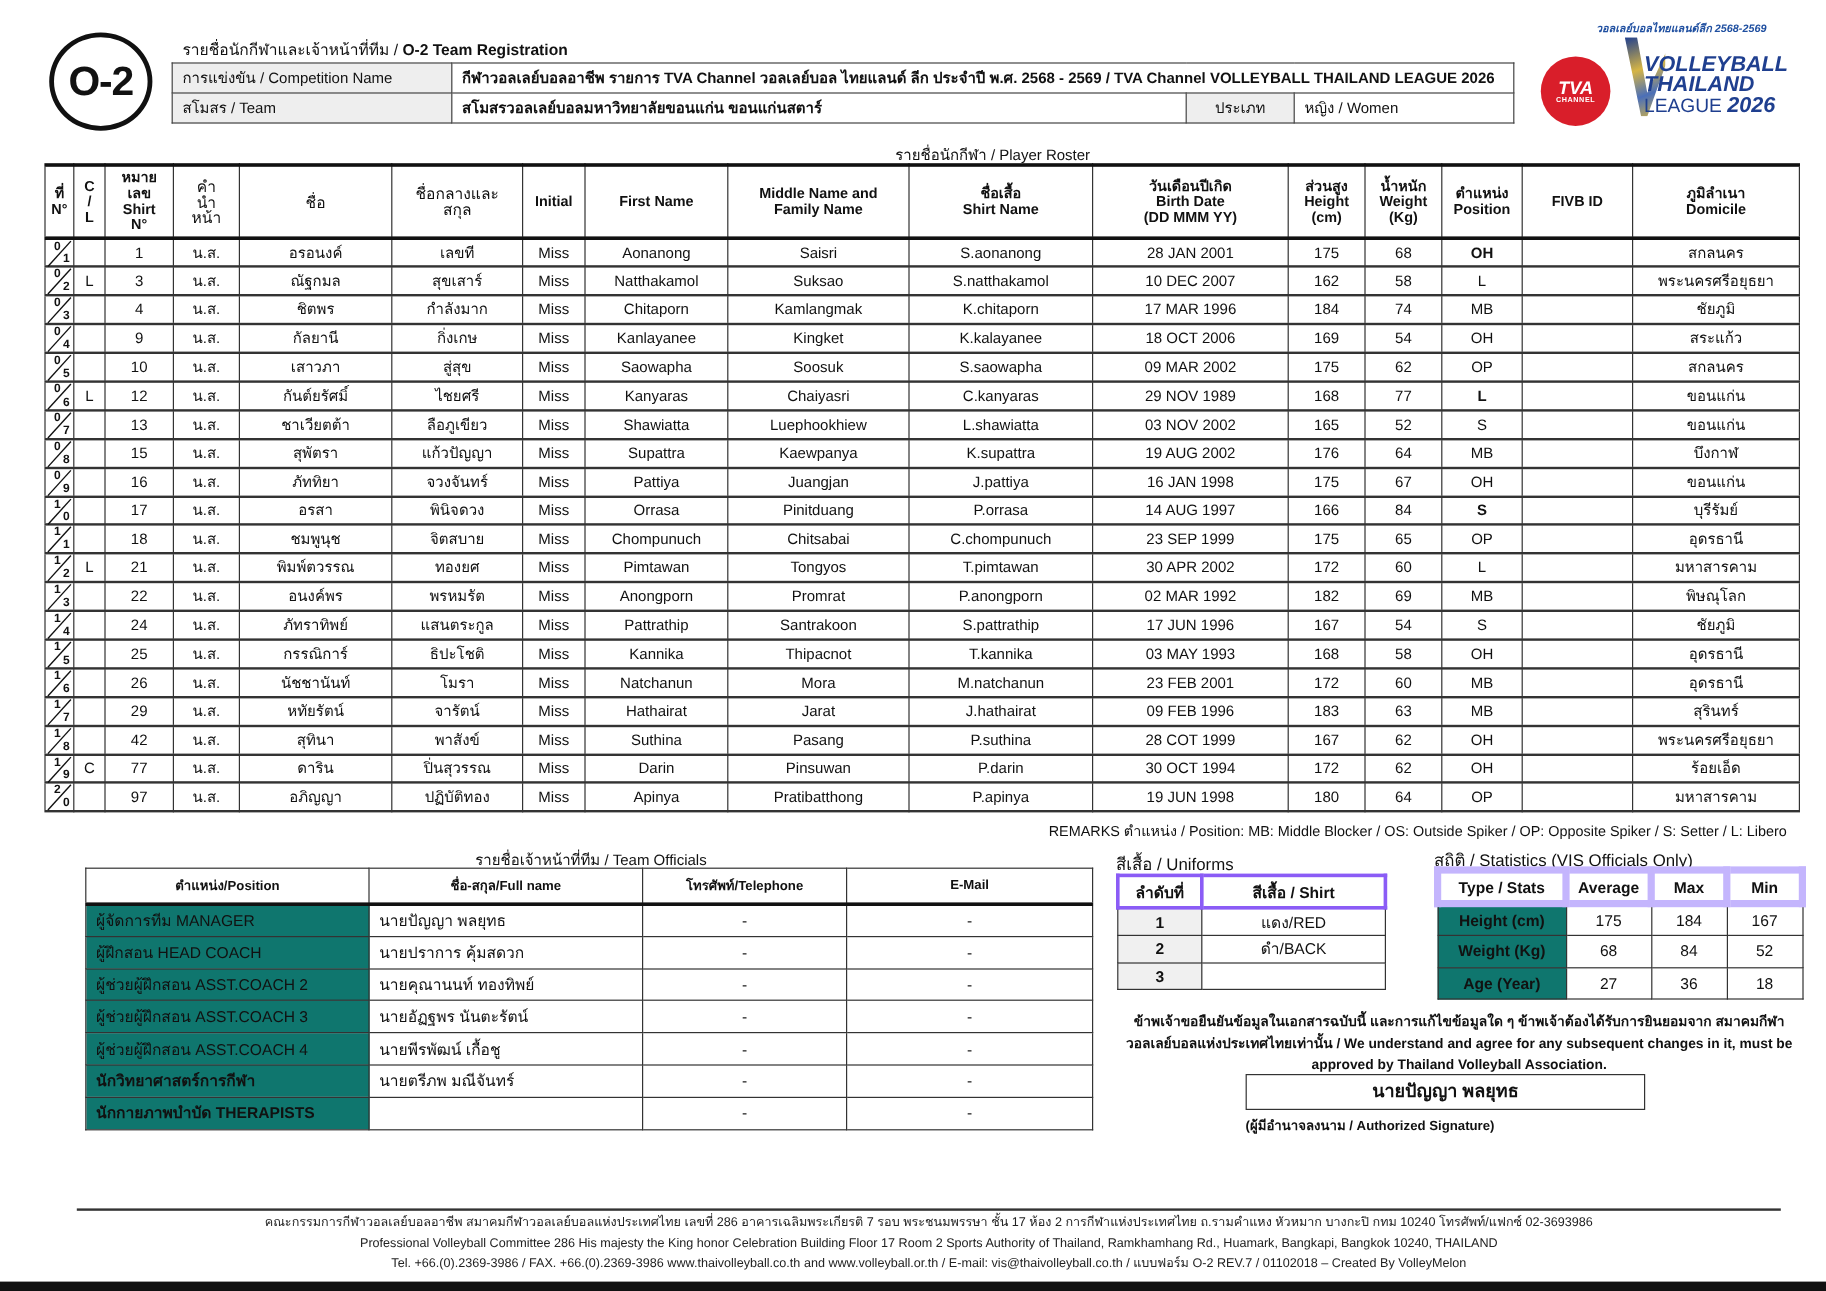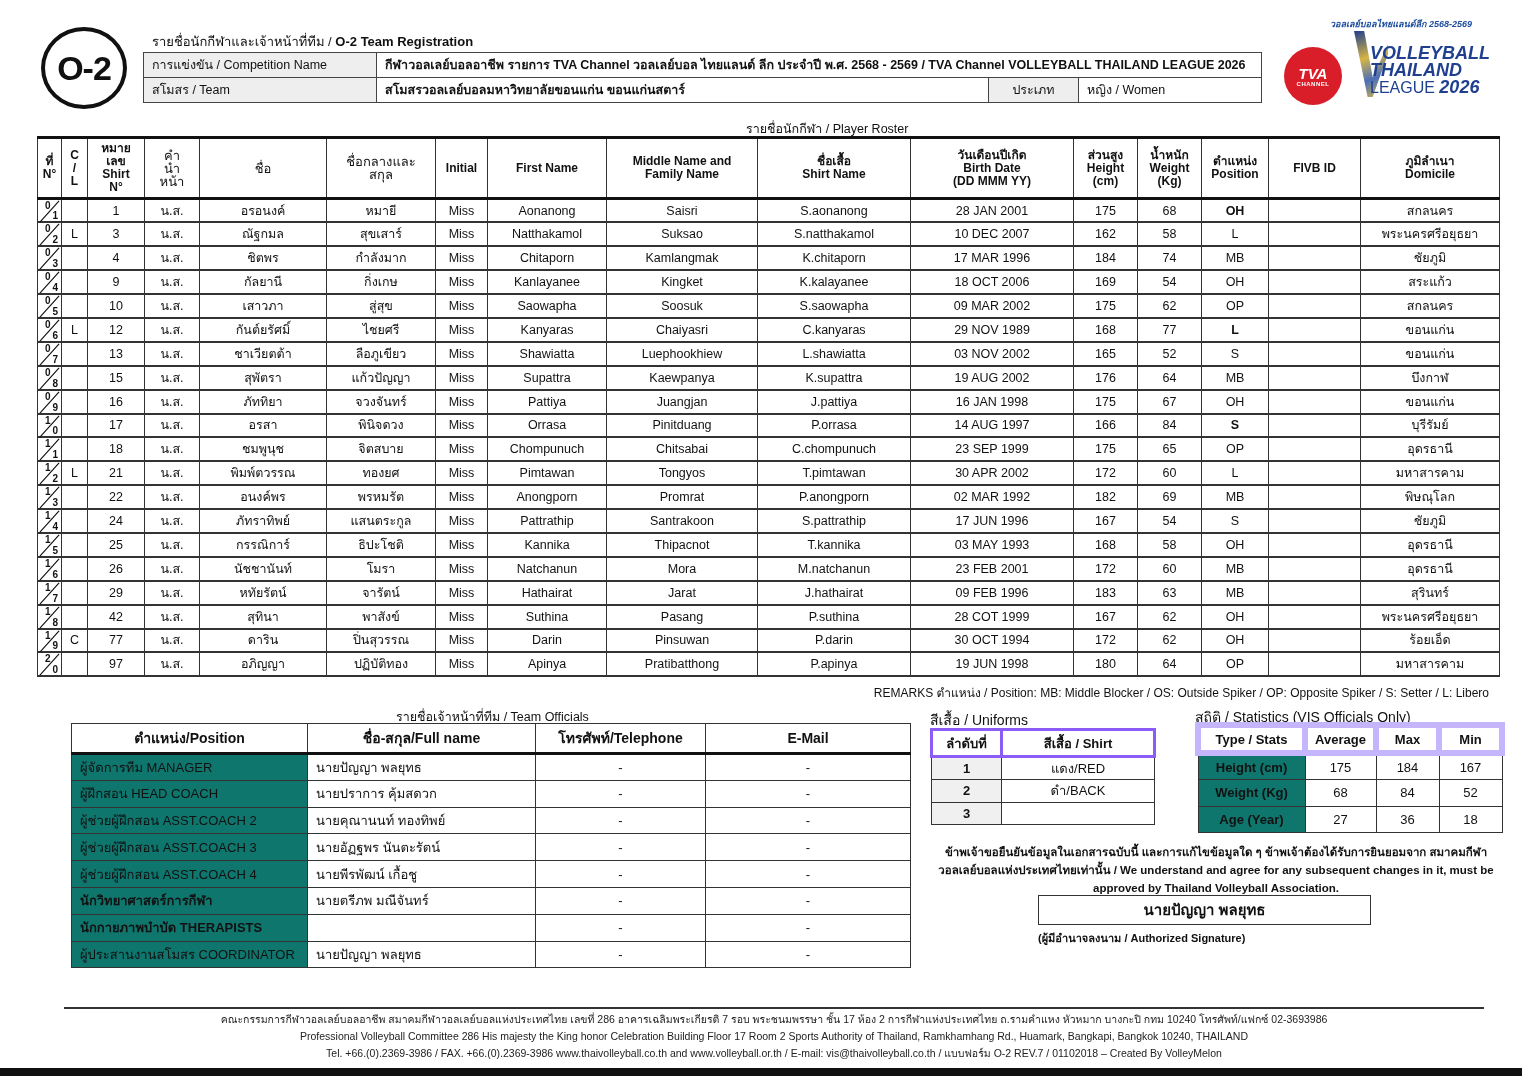--- a/index.html
+++ b/index.html
@@ -42,21 +42,21 @@
   .idx-slash { position: absolute; inset: 0; }
   .idx-t { position: absolute; left: 7px; top: 0px; font-size: 10px; font-weight: 700; }
   .idx-b { position: absolute; right: 3px; bottom: 0px; font-size: 10px; font-weight: 700; }
   .roster td.bold { font-weight: 700; }
   .roster th.th-thai { font-weight: 400; font-size: 13px; }
   .remarks { position: absolute; right: 33px; top: 683px; font-size: 12px; }
 
   
   .off-caption { position: absolute; left: 396px; top: 707px; font-size: 12.5px; }
   .officials { position: absolute; left: 71px; top: 723px; width: 839px; border-collapse: collapse; font-size: 13px; table-layout: fixed; }
-  .officials th { border: 1px solid #333; height: 30px; font-size: 14px; font-weight: 700; text-align: center; }
+  .officials th { border: 1px solid #333; height: 30px; font-size: 11px; font-weight: 700; text-align: center; }
   .officials thead tr { border-bottom: 3px solid #111; }
   .officials td { border: 1px solid #333; height: 26.8px; padding: 0 8px; }
   .officials td.pos { background: #0f766e; margin-left: 28px; }
   .officials td.pos.b { font-weight: 700; }
   .officials td.c { text-align: center; }
 
   
   .uni-caption { position: absolute; left: 930px; top: 709px; font-size: 14px; }
   .uniforms { position: absolute; left: 930px; top: 728px; width: 223px; border-collapse: collapse; font-size: 13px; table-layout: fixed; }
   .uniforms th { border: 3px solid #8b5cf6; height: 27px; font-size: 13px; font-weight: 700; }
@@ -163,21 +163,21 @@
           <svg class="idx-slash" viewBox="0 0 24 24" preserveAspectRatio="none">
             <line x1="2" y1="23" x2="22" y2="1" stroke="#111" stroke-width="1.2"></line>
           </svg>
           <span class="idx-t">0</span>
           <span class="idx-b">1</span>
         </td>
         <td></td>
         <td>1</td>
         <td>น.ส.</td>
         <td>อรอนงค์</td>
-        <td>หมายี</td>
+        <td>เลขที</td>
         <td>Miss</td>
         <td>Aonanong</td>
         <td>Saisri</td>
         <td>S.aonanong</td>
         <td>28 JAN 2001</td>
         <td>175</td>
         <td>68</td>
         <td class="bold">OH</td>
         <td></td>
         <td>สกลนคร</td>
@@ -694,26 +694,20 @@
         <td>นายตรีภพ มณีจันทร์</td>
         <td class="c">-</td>
         <td class="c">-</td>
       </tr>
       <tr>
         <td class="pos b">นักกายภาพบำบัด THERAPISTS</td>
         <td></td>
         <td class="c">-</td>
         <td class="c">-</td>
       </tr>
-      <tr>
-        <td class="pos">ผู้ประสานงานสโมสร COORDINATOR</td>
-        <td>นายปัญญา พลยุทธ</td>
-        <td class="c">-</td>
-        <td class="c">-</td>
-      </tr>
     </tbody>
 </table>
 
 <div class="uni-caption">สีเสื้อ / Uniforms</div>
 <table class="uniforms">
   <colgroup>
       <col style="width:70px">
       <col style="width:153px">
     </colgroup>
   <thead>

